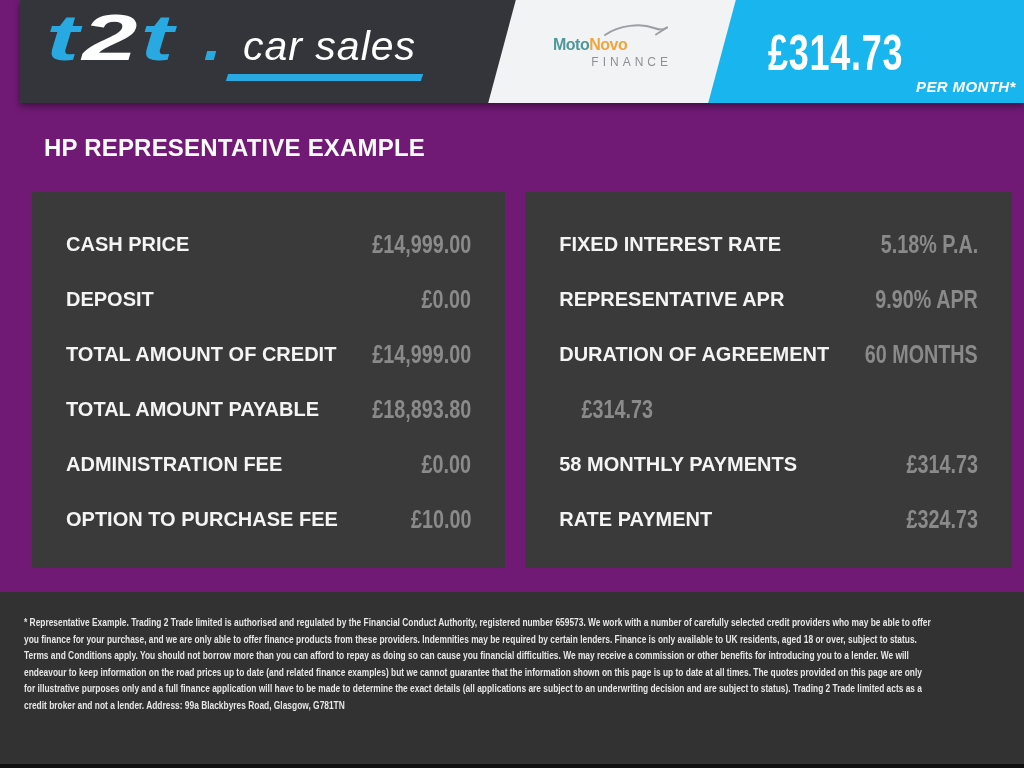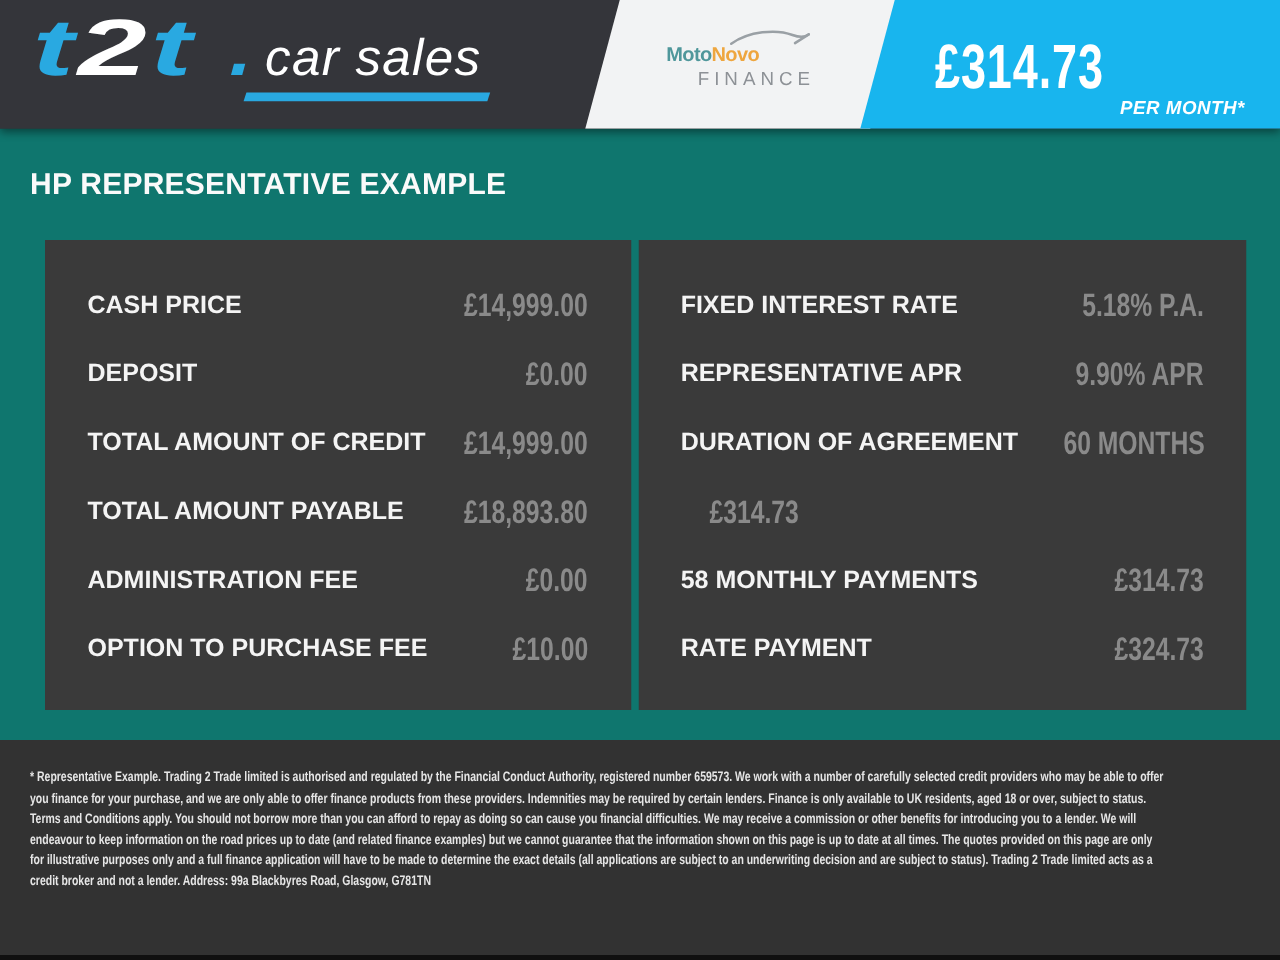--- a/index.html
+++ b/index.html
@@ -1,59 +1,59 @@
 <!DOCTYPE html>
 <html><head>
 <meta charset="utf-8">
 <style>
   * { margin:0; padding:0; box-sizing:border-box; }
   html,body { width:1024px; height:768px; }
   body { font-family:"Liberation Sans", sans-serif; background:#2B2B2B; }
-  .page { position:relative; width:1024px; height:768px; background:#0f766e; overflow:hidden; }
+  .page { position:relative; width:1024px; height:768px; background:#701a75; overflow:hidden;padding-left:20px; }
 
   
   .page-header { position:relative; height:103px; background:#34353A; overflow:hidden; z-index:2;
                  box-shadow:0 3px 7px rgba(0,0,0,0.45); }
   .stripe { position:absolute; top:0; height:103px; }
   .stripe-white { left:482px; width:228px; background:#F2F3F4; transform:skewX(-15deg); }
   .stripe-cyan  { left:702px; width:400px; background:#18B5EE; transform:skewX(-15deg); }
 
   
   .dealer-logo { position:absolute; left:26px; top:6px; display:flex; align-items:baseline; height:84px; }
   .t2t-box { width:146px; }
   .t2t-inner { display:inline-block; font-style:italic; font-weight:700; font-size:64px; line-height:1;
                letter-spacing:2px; color:#29A9E1; transform:scaleX(1.55); transform-origin:left bottom; }
   .t2t-inner .white { color:#FFFFFF; }
   .logo-dot { display:inline-block; width:9px; height:9px; background:#29A9E1; margin-left:14px;
               transform:skewX(-15deg); }
   .car-sales { font-style:italic; font-weight:400; font-size:41px; letter-spacing:1px; color:#FFFFFF;
-               margin-left:15px; position:relative; padding:0 6px 14px 2px; }
+               margin-left:26px; position:relative; padding:0 6px 14px 2px; }
   .car-sales::after { content:""; position:absolute; left:-14px; right:0; bottom:3px; height:7px;
                       background:#29A9E1; transform:skewX(-18deg); }
 
   
   .finance-logo { position:absolute; left:533px; top:22px; width:120px; }
   .swoosh { display:block; margin-left:50px; }
   .mn-words { font-weight:700; font-size:16px; line-height:1; letter-spacing:-0.5px; white-space:nowrap; }
   .mn-moto { color:#4F979B; }
   .mn-novo { color:#EEA63F; }
-  .mn-sub { font-size:15px; font-weight:400; letter-spacing:4px; color:#8D9196; text-align:right;
+  .mn-sub { font-size:12px; font-weight:400; letter-spacing:4px; color:#8D9196; text-align:right;
             margin-top:2px; padding-right:1px; }
 
   
   .price-block { position:absolute; left:748px; top:24px; width:276px; height:60px; color:#FFFFFF; }
   .price { position:absolute; left:0; top:0; font-size:50px; font-weight:700; white-space:nowrap;
            transform:scaleX(0.72); transform-origin:left top; letter-spacing:1px; }
   .price-suffix { position:absolute; left:148px; top:54px; font-size:15px; font-weight:700;
                   letter-spacing:0.4px; white-space:nowrap;font-style:italic; }
 
   
   .heading { padding:33px 24px 0; font-size:24px; line-height:23px; font-weight:700; color:#FAFAFA;
              letter-spacing:0.2px; }
-  .panels { display:flex; gap:6px; margin:33px 36px 0; }
+  .panels { display:flex; gap:20px; margin:33px 12px 0; }
   .panel { flex:1; height:376px; background:#3A3A3A; padding:25px 34px 0; }
   .finance-row { height:55px; display:flex; justify-content:space-between; align-items:center; }
   .row-label { font-size:20px; font-weight:700; color:#F4F4F4; white-space:nowrap; letter-spacing:0; }
   .row-value { font-size:26px; font-weight:700; color:#8A8A8A; white-space:nowrap;
                transform:scaleX(0.76); transform-origin:right center; }
 
   
   .page-footer { position:absolute; left:0; right:0; top:592px; bottom:0; background:#323232;
                  padding:22px 24px 0; }
   .disclaimer { width:1190px; font-size:11px; line-height:16.5px; font-weight:700; color:#E6E6E6;

